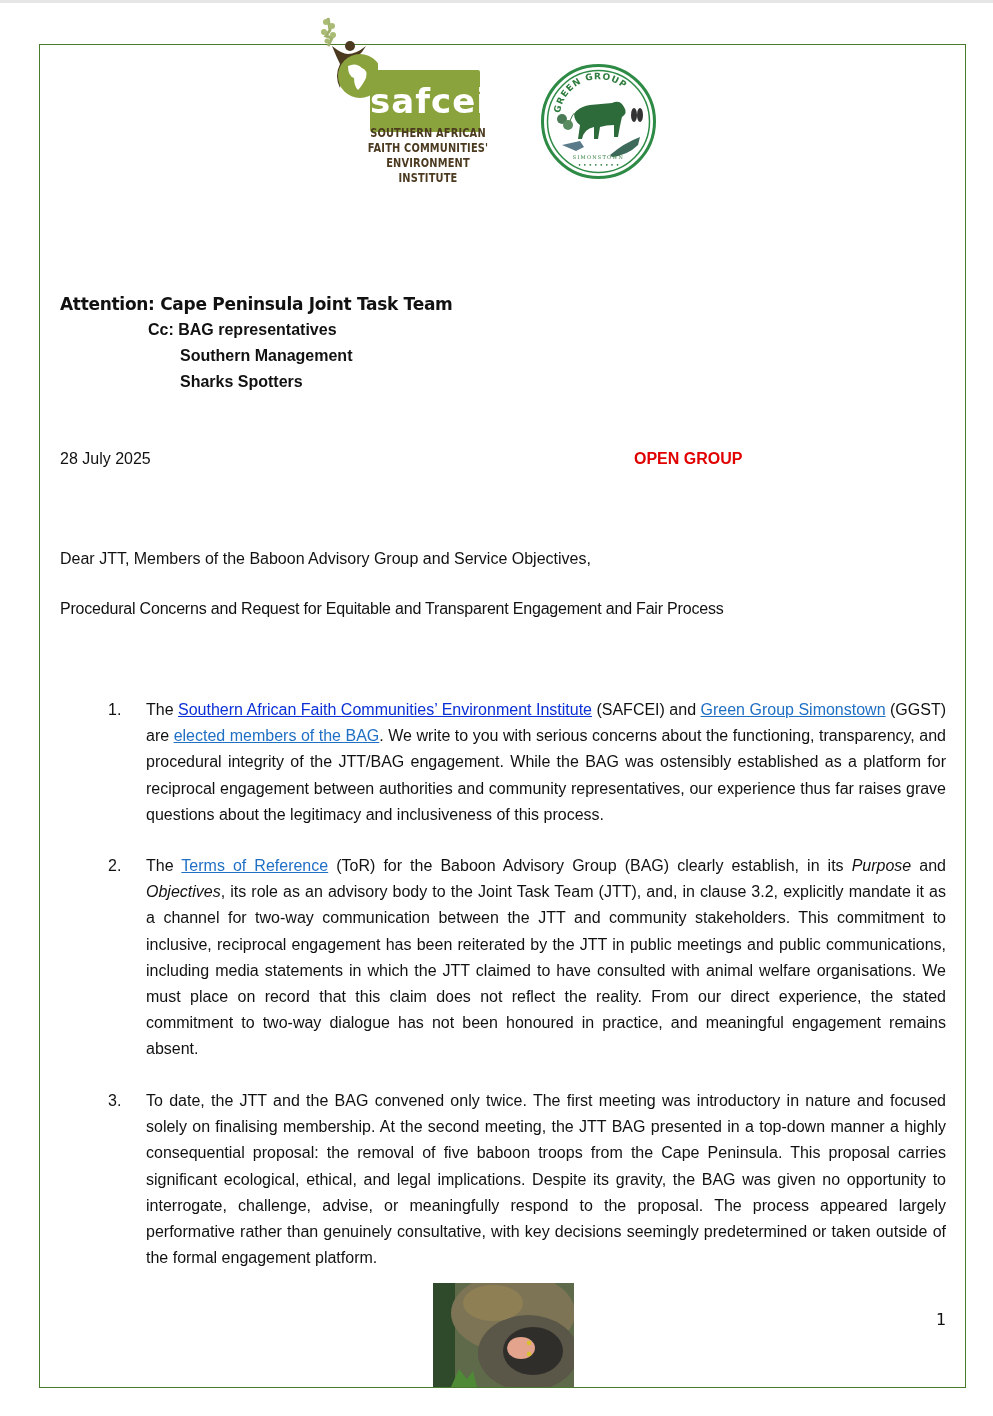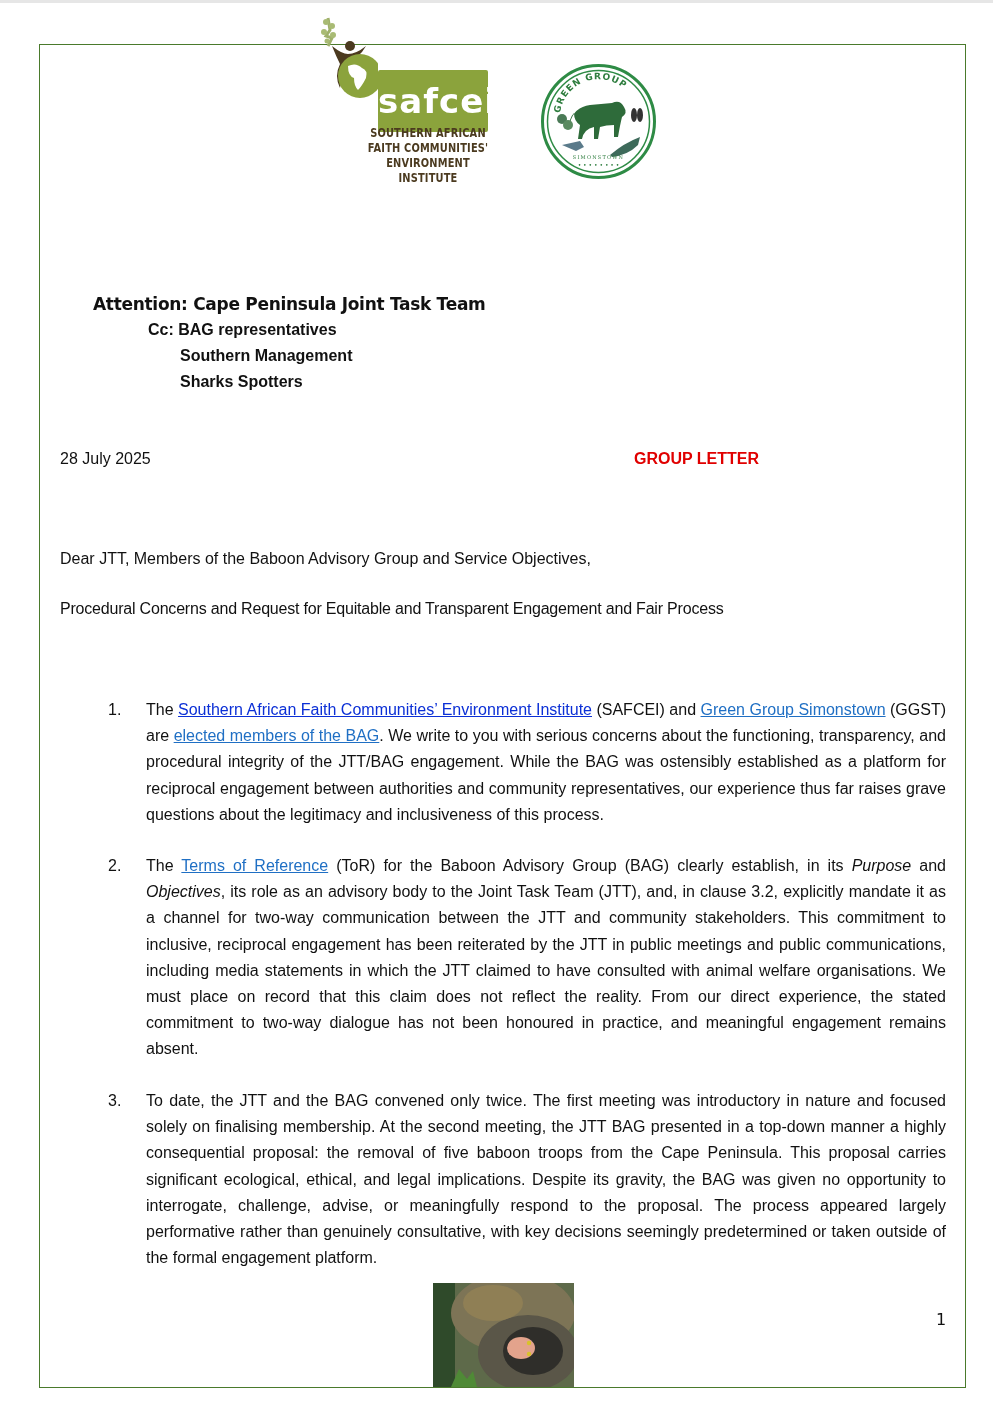--- a/index.html
+++ b/index.html
@@ -17,34 +17,33 @@
   .abs { position: absolute; }
 
   
   .safcei { position: absolute; left: 318px; top: 16px; width: 184px; height: 160px; }
   .safcei-word {
     position: absolute; left: 52px; top: 54px; width: 110px; height: 62px;
     background: #8ba33c; border-radius: 2px;
     color: #fff; font-weight: bold; font-size: 34px; line-height: 62px;
     text-align: left; letter-spacing: 1px;
     font-family: "DejaVu Sans", sans-serif;
-    margin-left: 8px;
   }
   .safcei-sub {
     position: absolute; left: 30px; top: 110px; width: 160px;
     text-align: center; color: #4b3a1f; font-weight: bold;
     font-size: 12px; line-height: 15px; letter-spacing: 0.2px;
     font-family: "DejaVu Sans", sans-serif;
     transform: scaleX(0.82); transform-origin: center top;
   }
 
   
   .gg { position: absolute; left: 540px; top: 63px; width: 117px; height: 117px; }
 
-  .attention { left: 60px; top: 294px; font-weight: bold; font-size: 17px; font-family: "DejaVu Sans", sans-serif; letter-spacing: -0.3px; margin-left: 33px; }
+  .attention { left: 60px; top: 294px; font-weight: bold; font-size: 17px; font-family: "DejaVu Sans", sans-serif; letter-spacing: -0.3px; }
   .cc-line { font-weight: bold; font-size: 16px; font-family: "Liberation Sans", sans-serif; }
   .cc1 { left: 148px; top: 321px; }
   .cc2 { left: 180px; top: 347px; }
   .cc3 { left: 180px; top: 373px; }
 
   .date { left: 60px; top: 450px; font-size: 16px; }
   .openletter { left: 634px; top: 450px; font-size: 16px; font-weight: bold; color: #e00000; }
 
   .salutation { left: 60px; top: 550px; font-size: 16px; }
   .subject { left: 60px; top: 600px; font-size: 16px; font-weight: normal; letter-spacing: -0.2px; }
@@ -122,21 +121,21 @@
 
 <div class="abs attention">Attention: Cape Peninsula Joint Task Team</div>
 <div class="abs cc-line cc1">
   <span>Cc:</span>
   <span>BAG representatives</span>
 </div>
 <div class="abs cc-line cc2">Southern Management</div>
 <div class="abs cc-line cc3">Sharks Spotters</div>
 
 <div class="abs date">28 July 2025</div>
-<div class="abs openletter">GROUP LETTER</div>
+<div class="abs openletter">OPEN GROUP</div>
 
 <div class="abs salutation">Dear JTT, Members of the Baboon Advisory Group and Service Objectives,</div>
 <div class="abs subject">Procedural Concerns and Request for Equitable and Transparent Engagement and Fair Process</div>
 
 <div class="item item1">
   <span class="num">1.</span>
   <div class="txt"><span>The </span><a class="link1">Southern African Faith Communities’ Environment Institute</a><span> (SAFCEI) and  </span><a class="link2">Green Group Simonstown</a><span> (GGST) are </span><a class="link2">elected members of the BAG</a><span>. We write to you with serious concerns about the functioning, transparency, and procedural integrity of the JTT/BAG engagement. While the BAG was ostensibly established as a platform for reciprocal engagement between authorities and community representatives, our experience thus far raises grave questions about the legitimacy and inclusiveness of this process.</span></div>
 </div>
 
 <div class="item item2">

